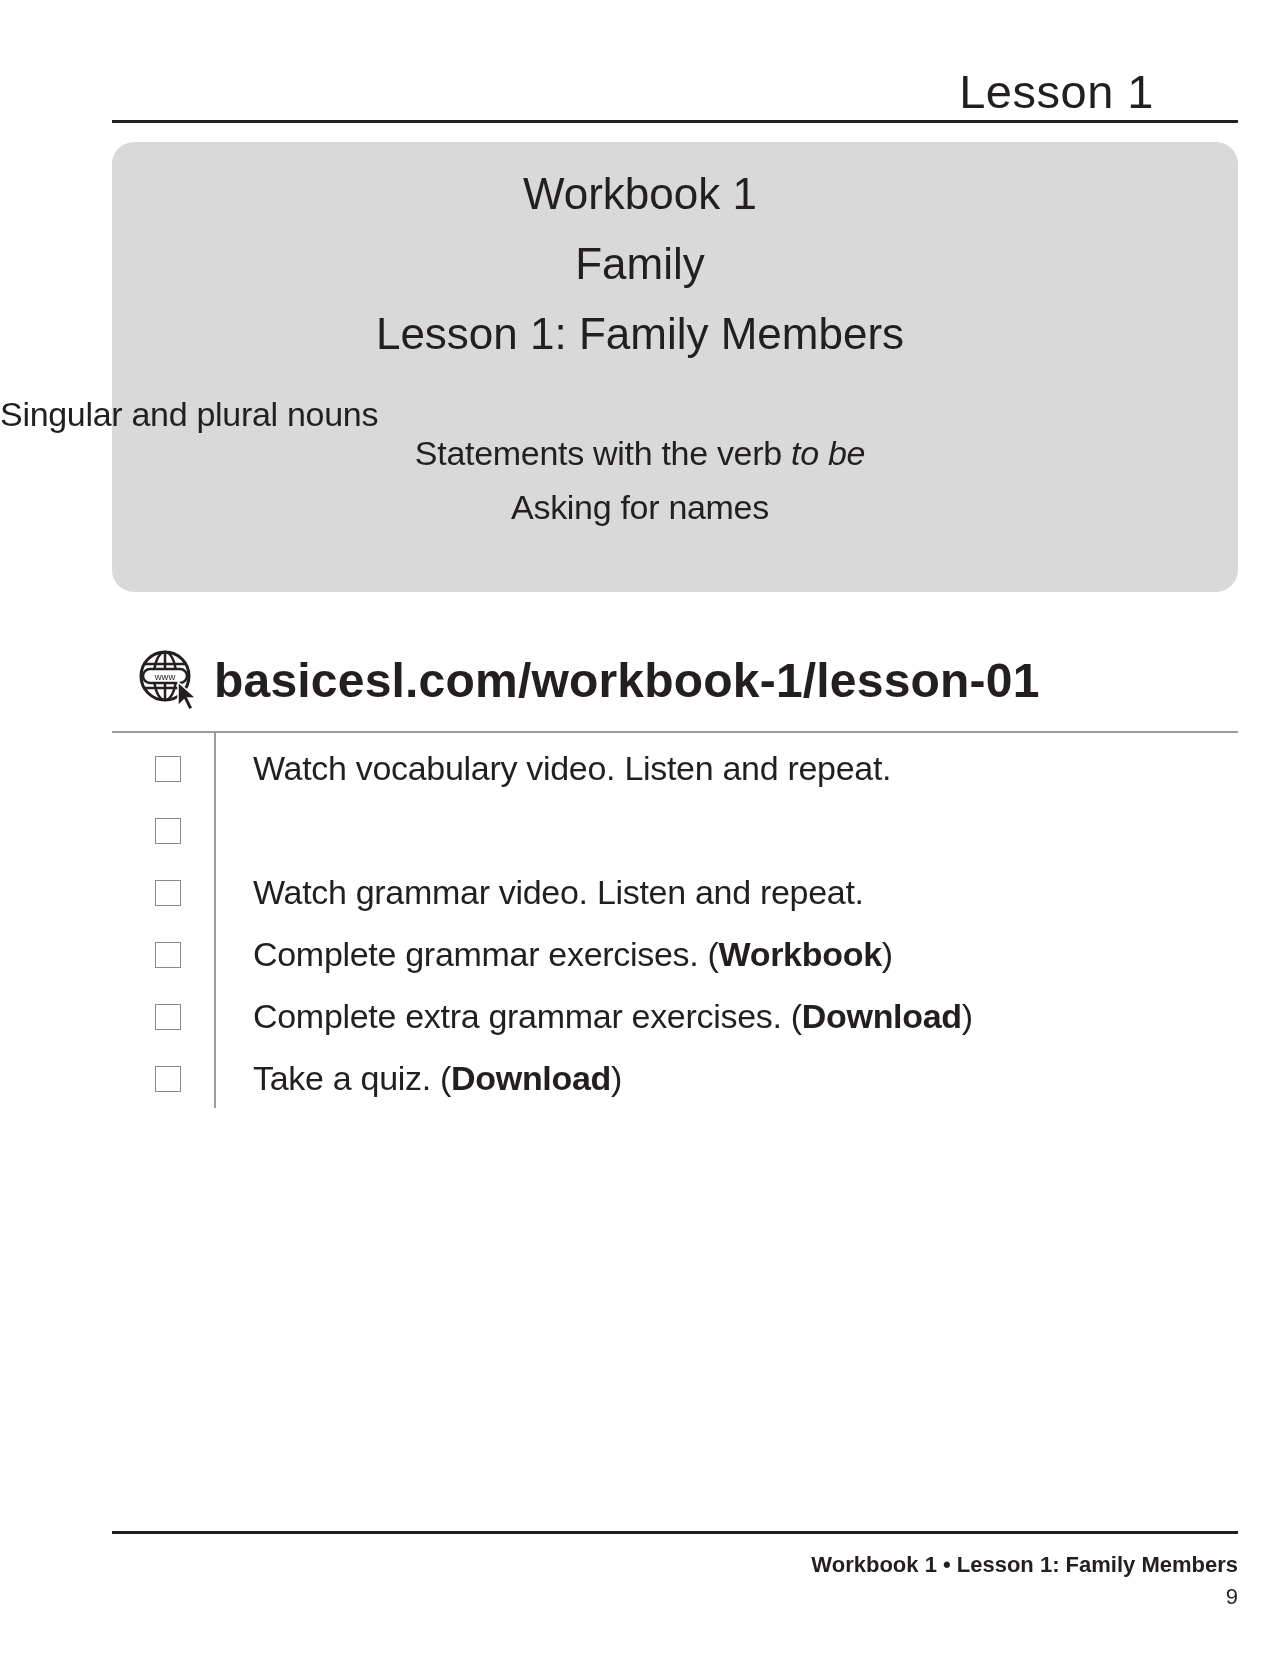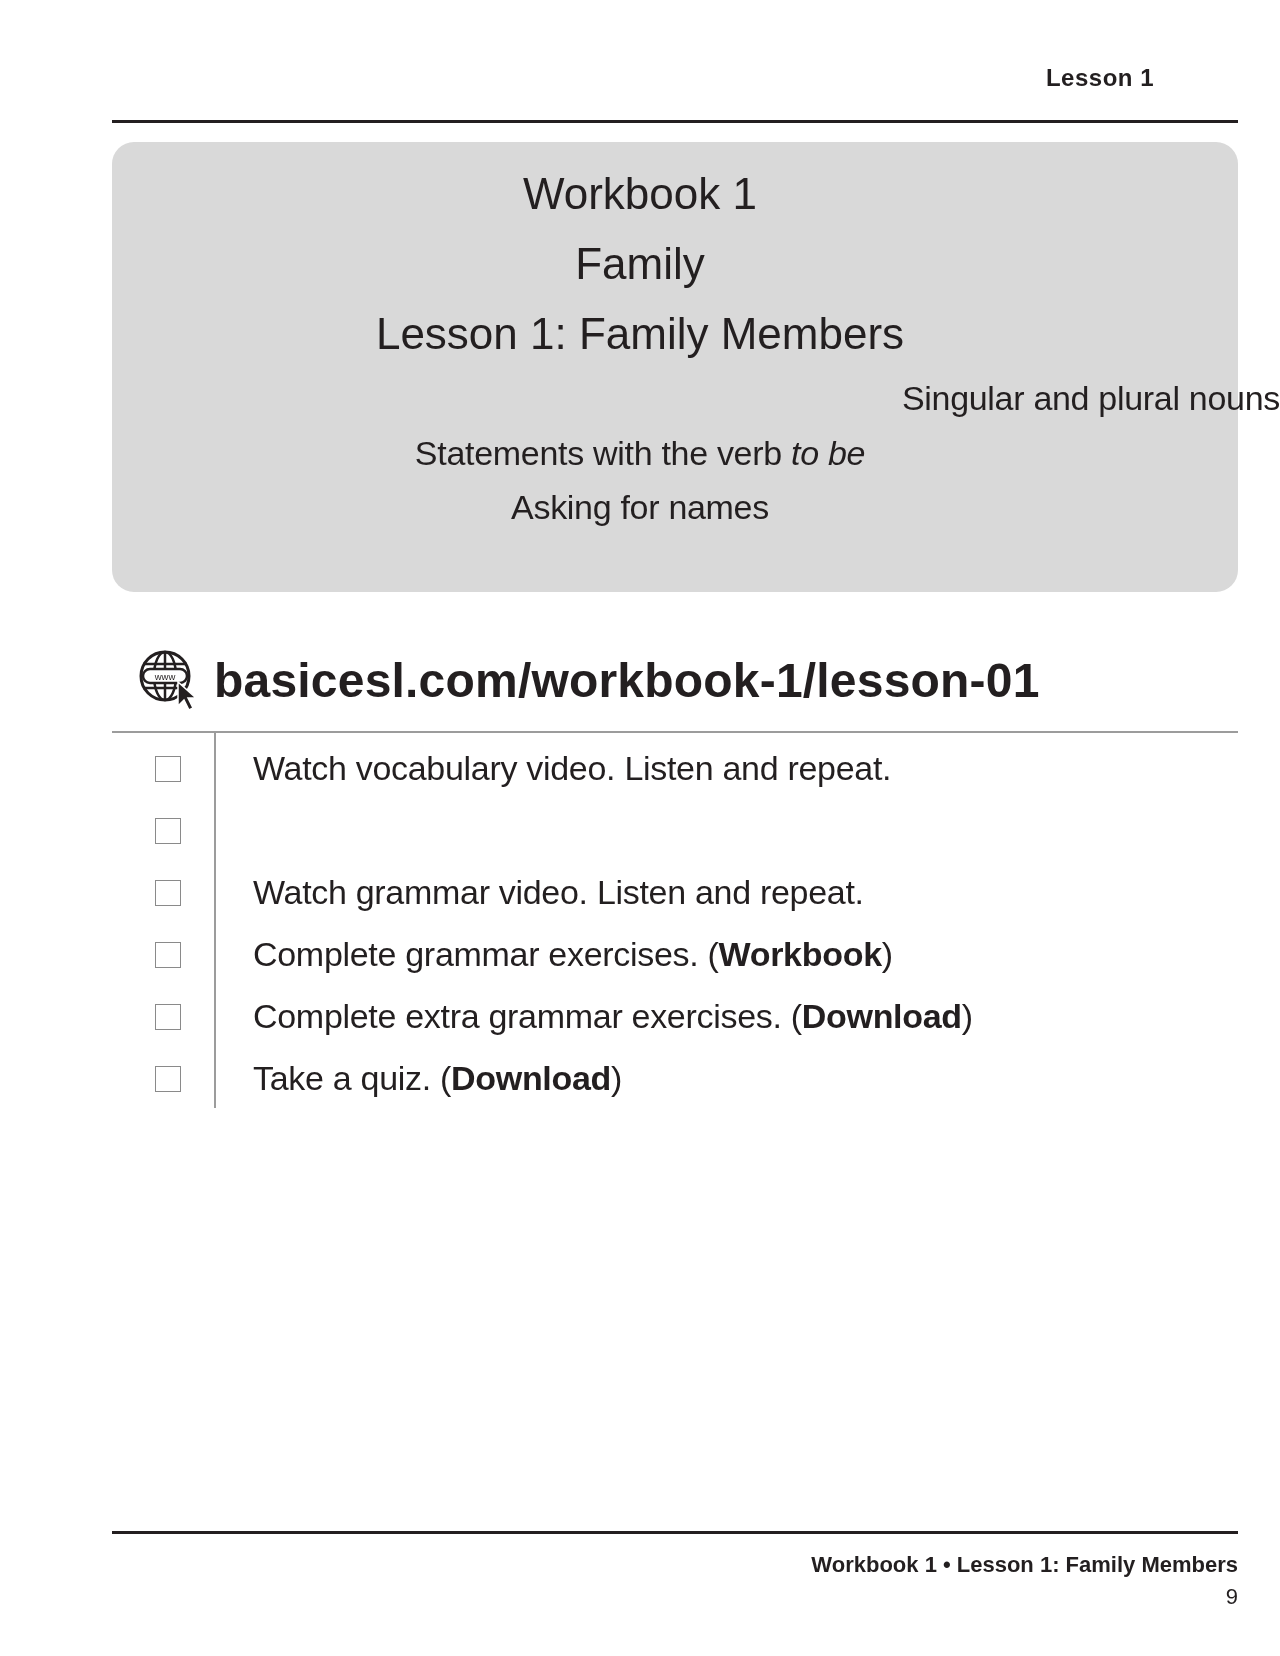--- a/index.html
+++ b/index.html
@@ -12,22 +12,22 @@
       height: 1656px;
       position: relative;
       font-family: "Liberation Sans", "DejaVu Sans", sans-serif;
       color: #231f20;
       overflow: hidden;
     }
     .header-label {
       position: absolute;
       right: 126px;
       top: 64px;
-      font-size: 24px;
-      font-weight: bold;
+      font-size: 47px;
+      font-weight: normal;
       letter-spacing: 0.5px;
     }
     .header-rule {
       position: absolute;
       left: 112px;
       width: 1126px;
       top: 120px;
       height: 3px;
       background: #231f20;
     }
@@ -151,21 +151,21 @@
 </head>
 <body>
 
 <div class="header-label">Lesson 1</div>
 <div class="header-rule"></div>
 
 <div class="title-box"></div>
 <div class="title-line t1" style="text-align:center;">Workbook 1</div>
 <div class="title-line t2" style="text-align:center;">Family</div>
 <div class="title-line t3" style="text-align:center;">Lesson 1: Family Members</div>
-<div class="sub-line s1" style="text-align:right;">
+<div class="sub-line s1" style="text-align:left;margin-top:16px;">
   <span>Singular and plural nouns</span>
 </div>
 <div class="sub-line s2" style="text-align:center;">
   <span>Statements with the verb </span><i>to be</i>
 </div>
 <div class="sub-line s3" style="text-align:center;">
   <span>Asking for names</span>
 </div>
 
 <div class="url-row">

